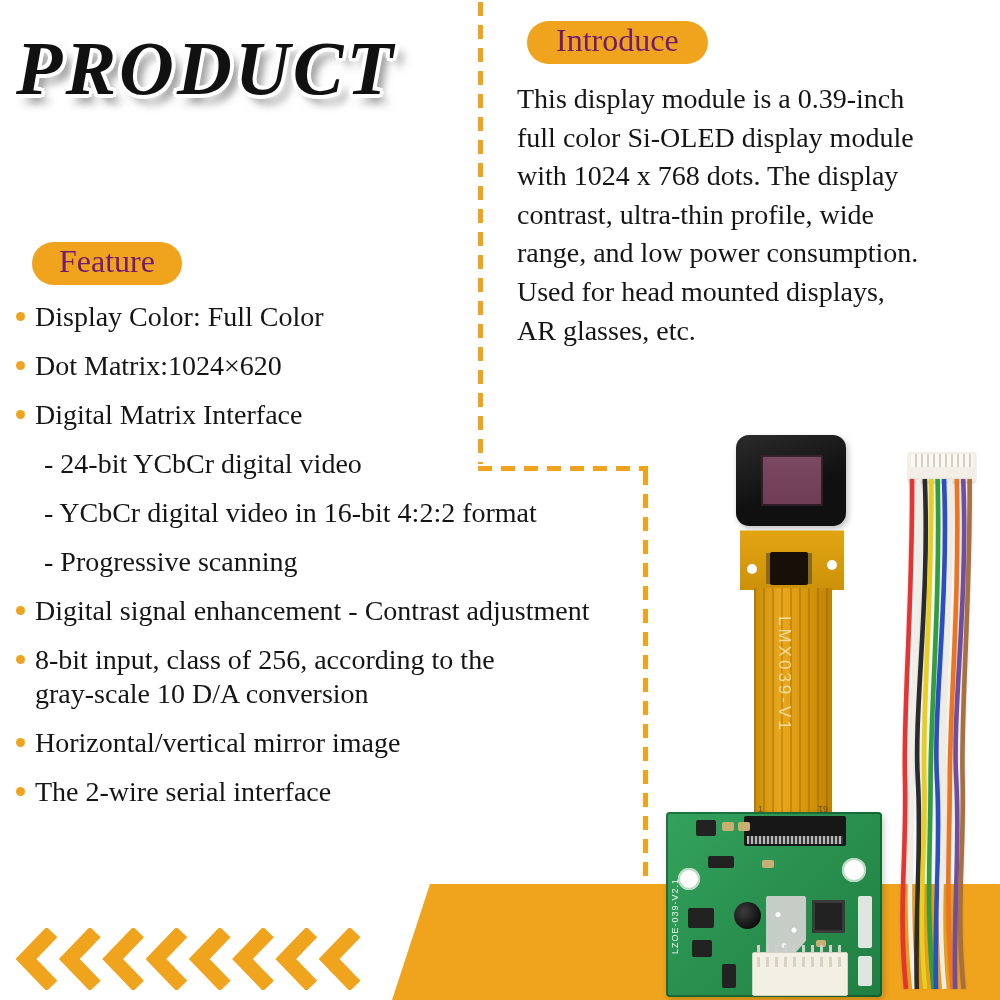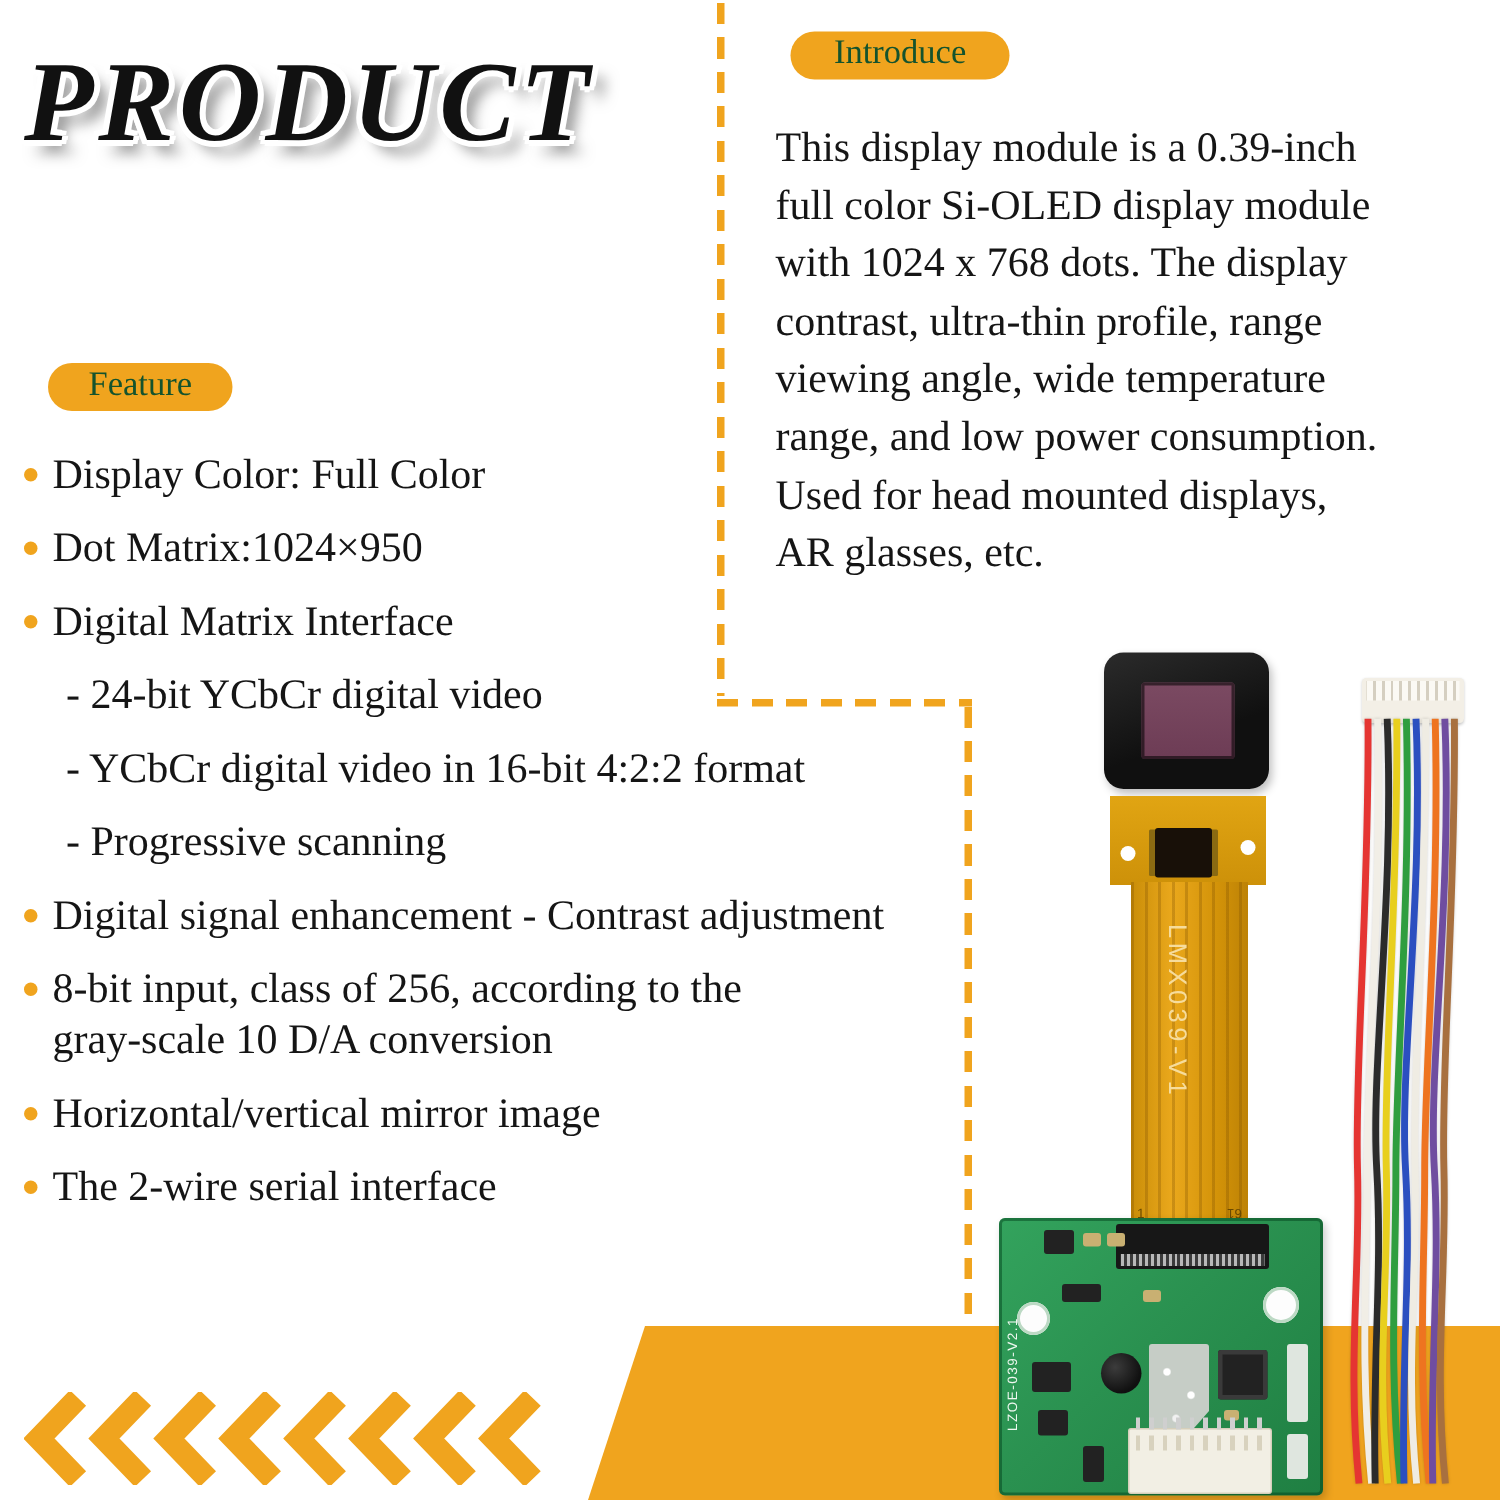--- a/index.html
+++ b/index.html
@@ -21,22 +21,22 @@
   .title-line{
     font-size:76px;font-weight:bold;line-height:104px;letter-spacing:3px;color:#111;
     text-shadow:
       -3px -3px 0 #fff, 3px -3px 0 #fff, -3px 3px 0 #fff, 3px 3px 0 #fff,
       -4px 0 0 #fff, 4px 0 0 #fff, 0 -4px 0 #fff, 0 4px 0 #fff,
       8px 9px 9px rgba(80,80,80,0.6);
     white-space:nowrap;
   }
   
   .pill{
-    position:absolute;background:var(--accent);color:#14532d;border-radius:26px;
-    font-size:23px;padding:1px 27px 5px 27px;white-space:nowrap;
+    position:absolute;background:var(--accent);color:#701a75;border-radius:26px;
+    font-size:32px;padding:1px 27px 5px 27px;white-space:nowrap;
   }
   .pill.feature{left:32px;top:242px;}
   .pill.introduce{left:527px;top:21px;padding:1px 29px 5px 29px;}
   
   .feature-list{position:absolute;left:0;top:300px;width:670px;}
   .feat-row{position:relative;padding-left:35px;font-size:28px;line-height:34px;margin-bottom:15px;white-space:nowrap;}
   .feat-row.sub{padding-left:44px;}
   .feat-row .dot{position:absolute;left:16px;top:12px;width:9px;height:9px;border-radius:50%;background:var(--accent);}
   .feat-row .cont{white-space:nowrap;}
   
@@ -140,38 +140,37 @@
   <div class="title-line">PRODUCT</div>
 </div>
 
 <div class="dash-v one"></div>
 <div class="dash-h two"></div>
 <div class="dash-v three"></div>
 
 <div class="pill feature">Feature</div>
 <div class="feature-list">
     <div class="feat-row"><span class="dot"></span><span>Display Color: Full Color</span></div>
-    <div class="feat-row"><span class="dot"></span><span>Dot Matrix:1024×950</span></div>
+    <div class="feat-row"><span class="dot"></span><span>Dot Matrix:1024×620</span></div>
     <div class="feat-row"><span class="dot"></span><span>Digital Matrix Interface</span></div>
     <div class="feat-row sub"><span>- 24-bit YCbCr digital video</span></div>
     <div class="feat-row sub"><span>- YCbCr digital video in 16-bit 4:2:2 format</span></div>
     <div class="feat-row sub"><span>- Progressive scanning</span></div>
     <div class="feat-row"><span class="dot"></span><span>Digital signal enhancement - Contrast adjustment</span></div>
     <div class="feat-row"><span class="dot"></span><span>8-bit input, class of 256, according to the</span><div class="cont">gray-scale 10 D/A conversion</div></div>
     <div class="feat-row"><span class="dot"></span><span>Horizontal/vertical mirror image</span></div>
     <div class="feat-row"><span class="dot"></span><span>The 2-wire serial interface</span></div>
   </div>
 
 <div class="pill introduce">Introduce</div>
 <div class="intro-lines">
     <div>This display module is a 0.39-inch</div>
     <div>full color Si-OLED display module</div>
     <div>with 1024 x 768 dots. The display</div>
-    <div>contrast, ultra-thin profile, range</div>
-    <div>viewing angle, wide temperature</div>
+    <div>contrast, ultra-thin profile, wide</div>
     <div>range, and low power consumption.</div>
     <div>Used for head mounted displays,</div>
     <div>AR glasses, etc.</div>
   </div>
 
 <div class="orange-band"></div>
 
 <svg class="chevrons" width="352" height="62" viewBox="0 0 352 62">
     <polyline points="36,4 10,31 36,58" fill="none" stroke="#F0A41E" stroke-width="15"></polyline>
     <polyline points="79.3,4 53.3,31 79.3,58" fill="none" stroke="#F0A41E" stroke-width="15"></polyline>

